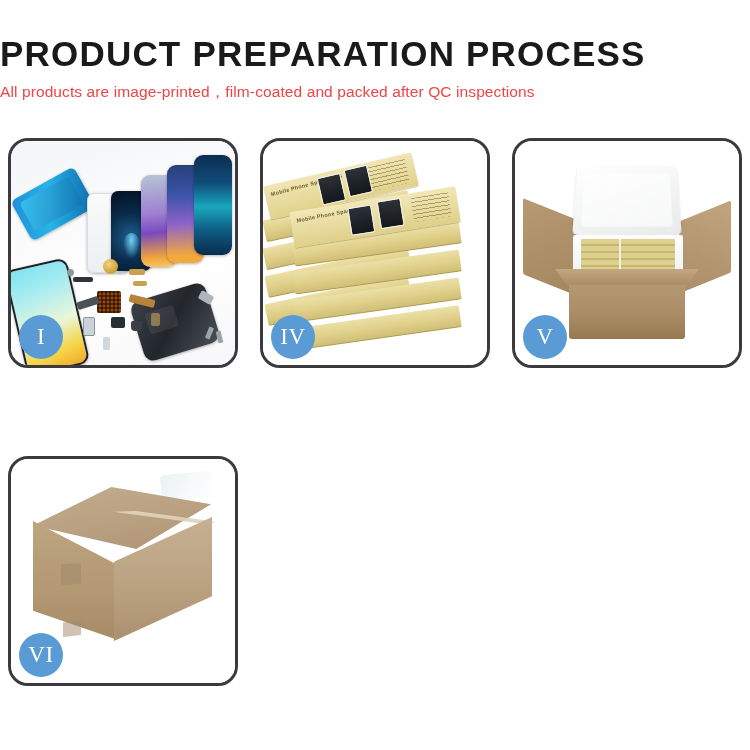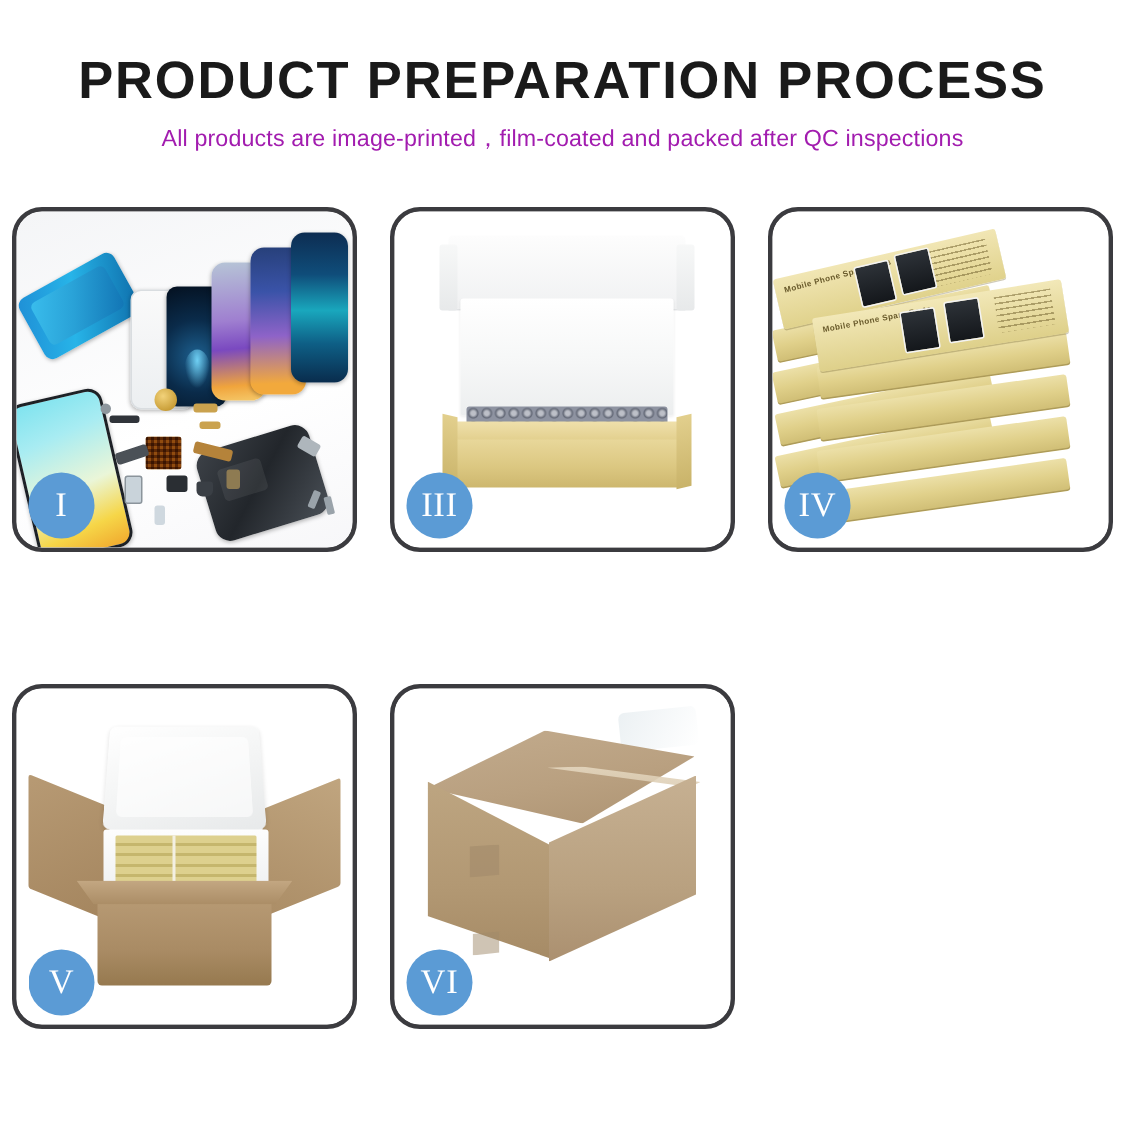--- a/index.html
+++ b/index.html
@@ -15,35 +15,35 @@
   .page {
     position: relative;
     width: 750px;
     height: 750px;
     background: #ffffff;
     box-sizing: border-box;
   }
 
   
   .header {
-    text-align: center;
+    text-align: left;
     padding-top: 34px;
   }
   .title {
     font-size: 35px;
     font-weight: bold;
     letter-spacing: 1.2px;
     color: #1a1a1a;
     line-height: 1.12;
     white-space: nowrap;
   }
   .subtitle {
     font-size: 15.5px;
     font-weight: normal;
-    color: #a21caf;
+    color: #ef4444;
     margin-top: 9px;
     letter-spacing: .1px;
     white-space: nowrap;
   }
 
   
   .grid {
     position: absolute;
     top: 138px;
     left: 8px;
@@ -476,30 +476,20 @@
         <div class="comp c12"></div>
         <div class="comp c13"></div>
         <div class="comp c14"></div>
         <div class="comp c15"></div>
         <div class="comp c16"></div>
       </div>
       <div class="badge">I</div>
     </div>
 
 
-    <div class="panel">
-      <div class="panel-photo p3">
-        <div class="lidback"></div>
-        <div class="foamsheet"></div>
-        <div class="bubblefill"></div>
-        <div class="boxrim"></div>
-        <div class="boxfront"></div>
-      </div>
-      <div class="badge">III</div>
-    </div>
 
     <div class="panel">
       <div class="panel-photo p4">
         <div class="stack">
           <div class="slab s-l1"></div>
           <div class="slab s-l2"></div>
           <div class="slab s-l3"></div>
           <div class="slab s-l4"></div>
           <div class="slab s-r1"></div>
           <div class="slab s-r2"></div>

